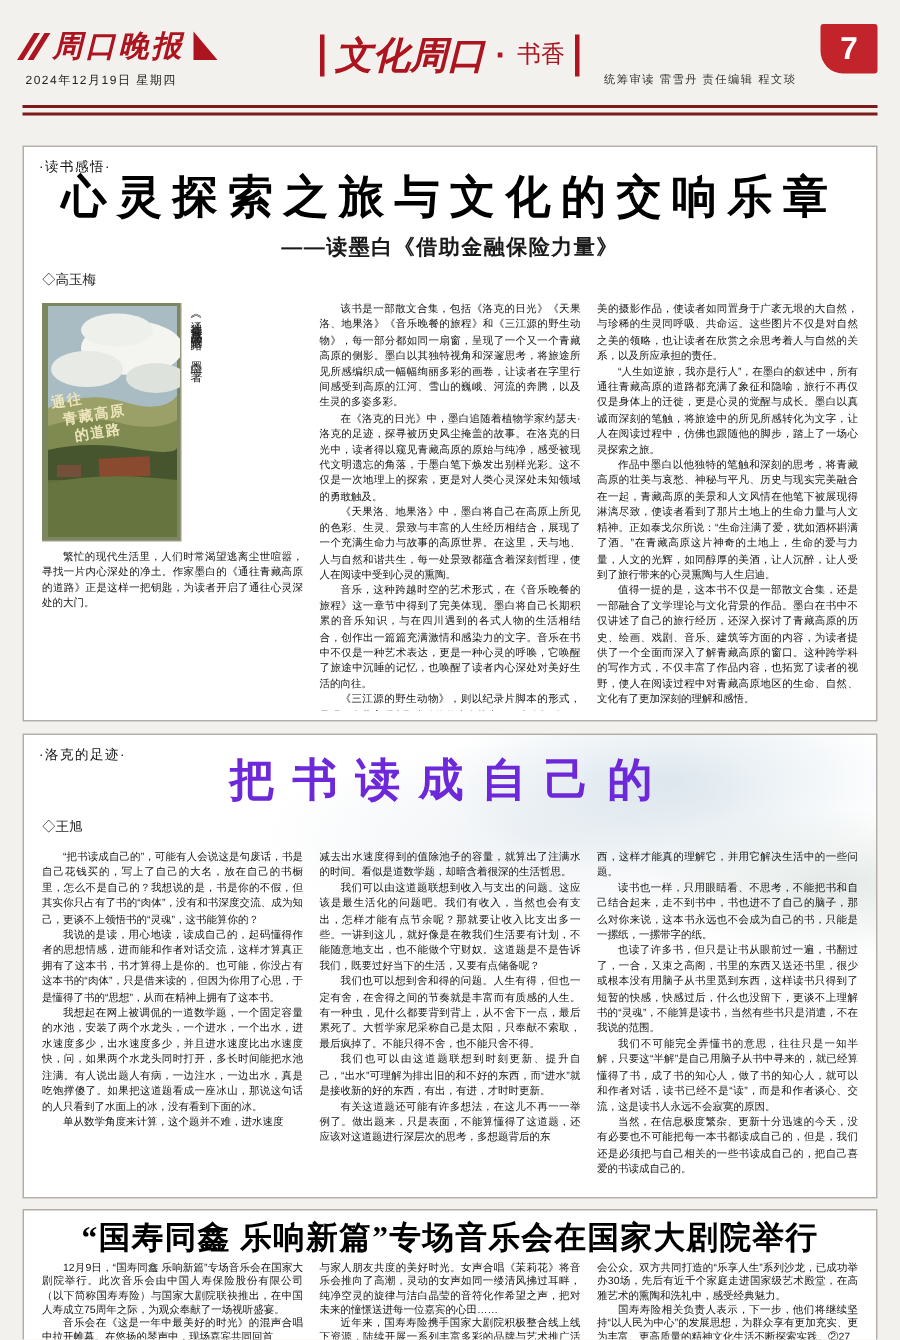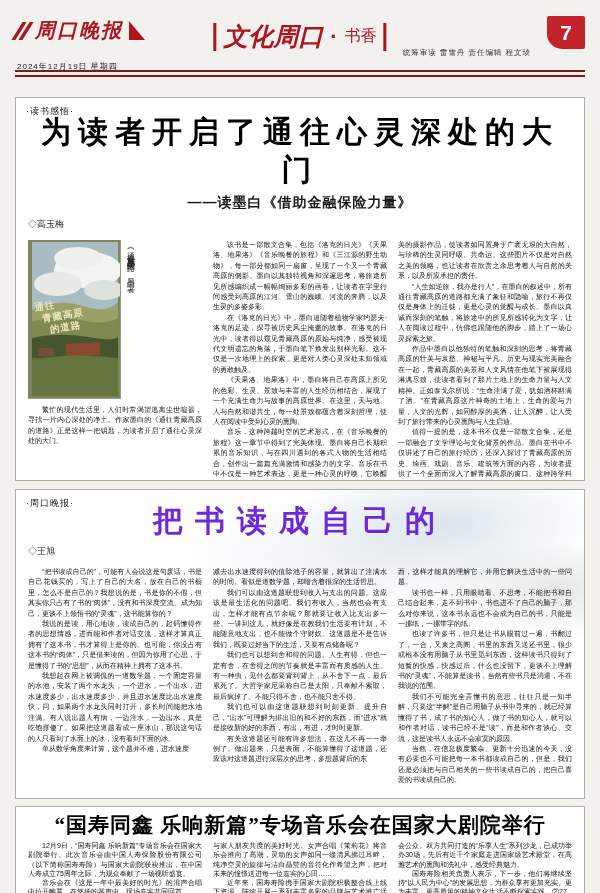--- a/index.html
+++ b/index.html
@@ -11,21 +11,21 @@
   .page { position:relative; width:600px; height:893px; padding:14px 15px 16px; }
 
   
   .header { position:relative; height:52px; }
   .logo-block { position:absolute; left:2px; top:3px; }
   .logo-banner { display:flex; align-items:center; }
   .stripe { width:4px; height:18px; background:#ac1420; transform:skewX(-32deg); margin-right:3px; }
   .logo-text { color:#ac1420; font-weight:bold; font-style:italic; font-size:20px;
     font-family:"Liberation Serif", serif; letter-spacing:2px; padding:0 4px; }
   .logo-wedge { width:0; height:0; border-left:16px solid #ac1420; border-top:19px solid transparent; margin-left:2px; }
-  .header-date { font-size:8px; color:#222; margin-top:17px; letter-spacing:1px; }
+  .header-date { font-size:8px; color:#222; margin-top:4px; letter-spacing:1px; }
 
   .section-title { position:absolute; left:50%; top:6px; transform:translateX(-50%);
     display:flex; align-items:center; gap:7px; color:#ac1420; white-space:nowrap; }
   .vbar { width:3px; height:28px; background:#ac1420; }
   .section-main { font-size:25px; font-weight:bold; font-style:italic; font-family:"Liberation Serif", serif; }
   .section-dot { font-size:22px; font-weight:bold; }
   .section-sub { font-size:16px; font-family:"Liberation Serif", serif; }
 
   .credits { position:absolute; right:54px; bottom:8px; font-size:7.5px; color:#333; letter-spacing:1px;margin-top:24px; }
   .page-badge { position:absolute; right:0; top:2px; width:38px; height:33px; background:#c3242b;
@@ -103,21 +103,21 @@
     </div>
 
     <div class="credits">统筹审读 雷雪丹 责任编辑 程文琰</div>
     <div class="page-badge">7</div>
   </div>
 
   <div class="double-rule"></div>
 
   <div class="box box1">
     <div class="kicker">·读书感悟·</div>
-    <div class="a1-title">为读者开启了通往心灵深处的大门</div>
+    <div class="a1-title">心灵探索之旅与文化的交响乐章</div>
     <div class="a1-subtitle">——读墨白《借助金融保险力量》</div>
     <div class="byline-center">◇高玉梅</div>
 
     <div class="body-cols a1-body">
       <div class="col">
         <div class="book-fig">
           <div class="book-cover">
             <svg width="92" height="158" viewBox="0 0 92 158" preserveAspectRatio="none">
               <rect width="92" height="158" fill="#7d875f"></rect>
               <rect x="4" y="2" width="86" height="154" fill="#a9bcc4"></rect>
@@ -158,21 +158,21 @@
       <div class="col">
         <p class="noindent">美的摄影作品，使读者如同置身于广袤无垠的大自然，与珍稀的生灵同呼吸、共命运。这些图片不仅是对自然之美的领略，也让读者在欣赏之余思考着人与自然的关系，以及所应承担的责任。</p>
         <p>“人生如逆旅，我亦是行人”，在墨白的叙述中，所有通往青藏高原的道路都充满了象征和隐喻，旅行不再仅仅是身体上的迁徙，更是心灵的觉醒与成长。墨白以真诚而深刻的笔触，将旅途中的所见所感转化为文字，让人在阅读过程中，仿佛也跟随他的脚步，踏上了一场心灵探索之旅。</p>
         <p>作品中墨白以他独特的笔触和深刻的思考，将青藏高原的壮美与哀愁、神秘与平凡、历史与现实完美融合在一起，青藏高原的美景和人文风情在他笔下被展现得淋漓尽致，使读者看到了那片土地上的生命力量与人文精神。正如泰戈尔所说：“生命注满了爱，犹如酒杯斟满了酒。”在青藏高原这片神奇的土地上，生命的爱与力量，人文的光辉，如同醇厚的美酒，让人沉醉，让人受到了旅行带来的心灵熏陶与人生启迪。</p>
         <p>值得一提的是，这本书不仅是一部散文合集，还是一部融合了文学理论与文化背景的作品。墨白在书中不仅讲述了自己的旅行经历，还深入探讨了青藏高原的历史、绘画、戏剧、音乐、建筑等方面的内容，为读者提供了一个全面而深入了解青藏高原的窗口。这种跨学科的写作方式，不仅丰富了作品内容，也拓宽了读者的视野，使人在阅读过程中对青藏高原地区的生命、自然、文化有了更加深刻的理解和感悟。</p>
       </div>
     </div>
   </div>
 
   <div class="box box2">
-    <div class="kicker">·周口晚报·</div>
+    <div class="kicker">·洛克的足迹·</div>
     <div class="a2-title">把书读成自己的</div>
     <div class="byline-center">◇王旭</div>
 
     <div class="body-cols a2-body">
       <div class="col">
         <p>“把书读成自己的”，可能有人会说这是句废话，书是自己花钱买的，写上了自己的大名，放在自己的书橱里，怎么不是自己的？我想说的是，书是你的不假，但其实你只占有了书的“肉体”，没有和书深度交流、成为知己，更谈不上领悟书的“灵魂”，这书能算你的？</p>
         <p>我说的是读，用心地读，读成自己的，起码懂得作者的思想情感，进而能和作者对话交流，这样才算真正拥有了这本书，书才算得上是你的。也可能，你没占有这本书的“肉体”，只是借来读的，但因为你用了心思，于是懂得了书的“思想”，从而在精神上拥有了这本书。</p>
         <p>我想起在网上被调侃的一道数学题，一个固定容量的水池，安装了两个水龙头，一个进水，一个出水，进水速度多少，出水速度多少，并且进水速度比出水速度快，问，如果两个水龙头同时打开，多长时间能把水池注满。有人说出题人有病，一边注水，一边出水，真是吃饱撑傻了。如果把这道题看成一座冰山，那说这句话的人只看到了水面上的冰，没有看到下面的冰。</p>
         <p>单从数学角度来计算，这个题并不难，进水速度</p>
       </div>

